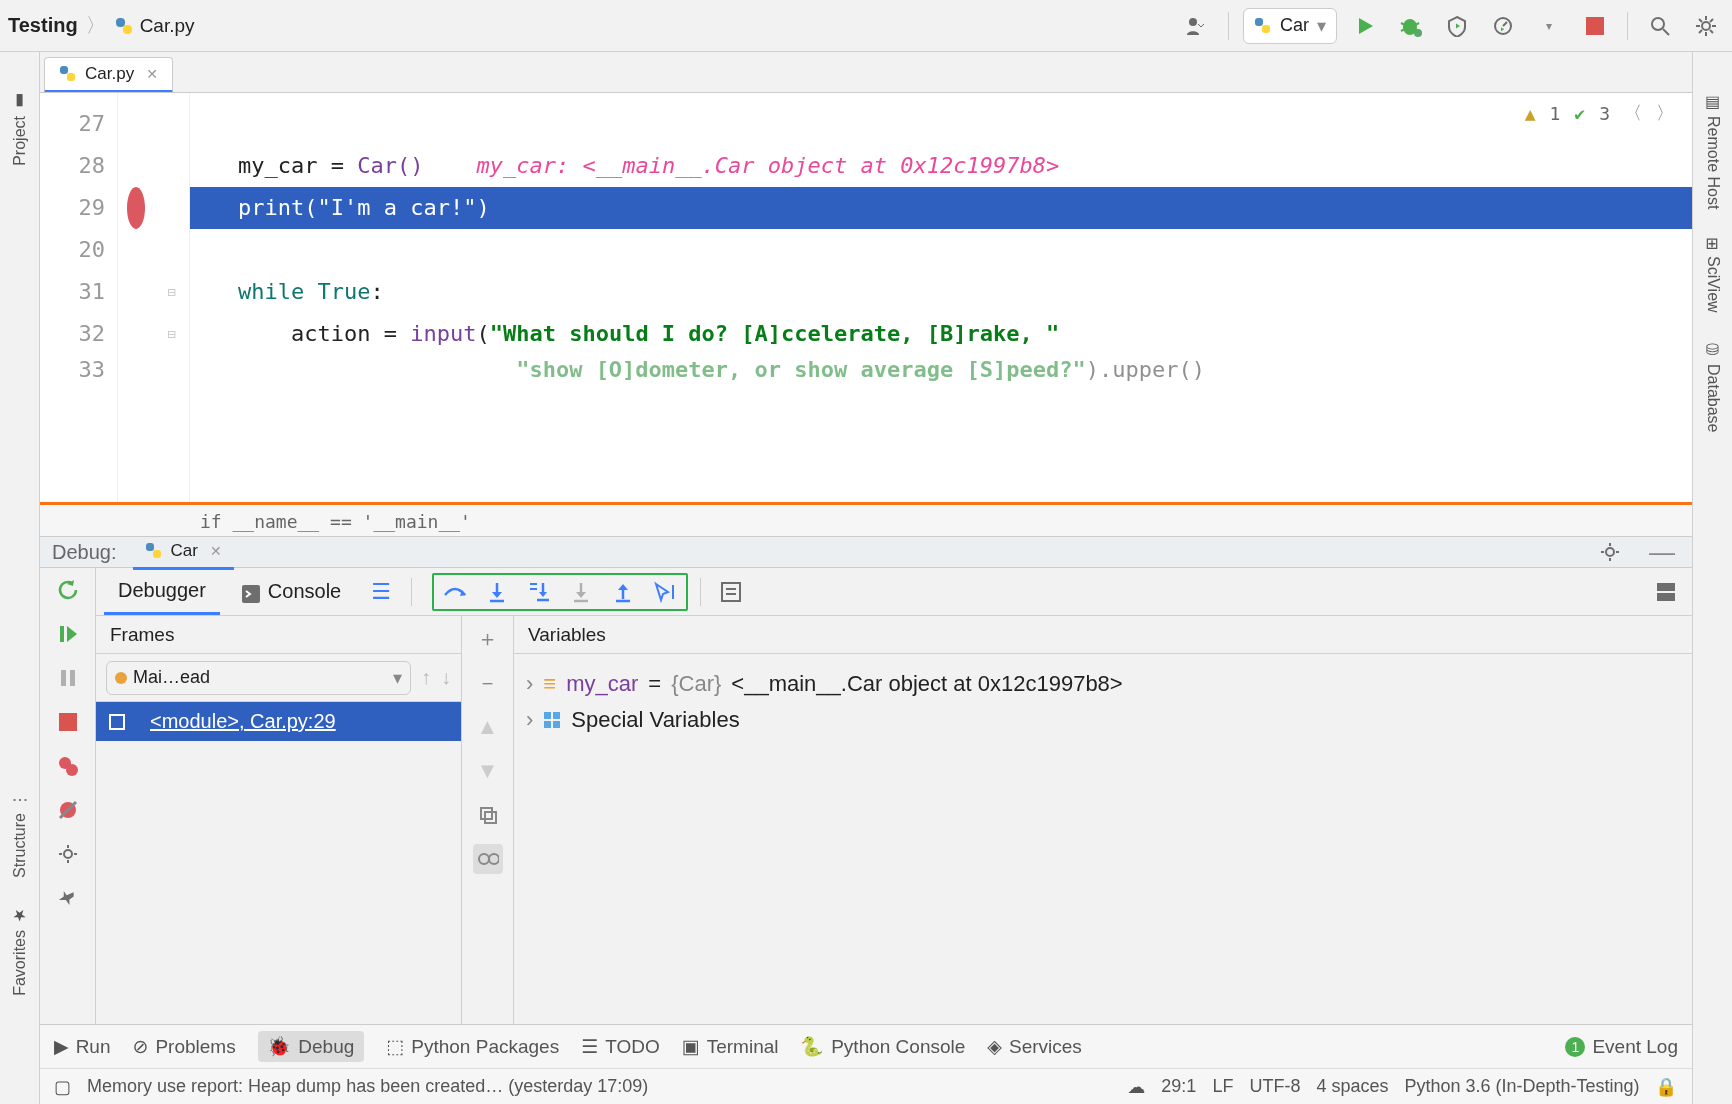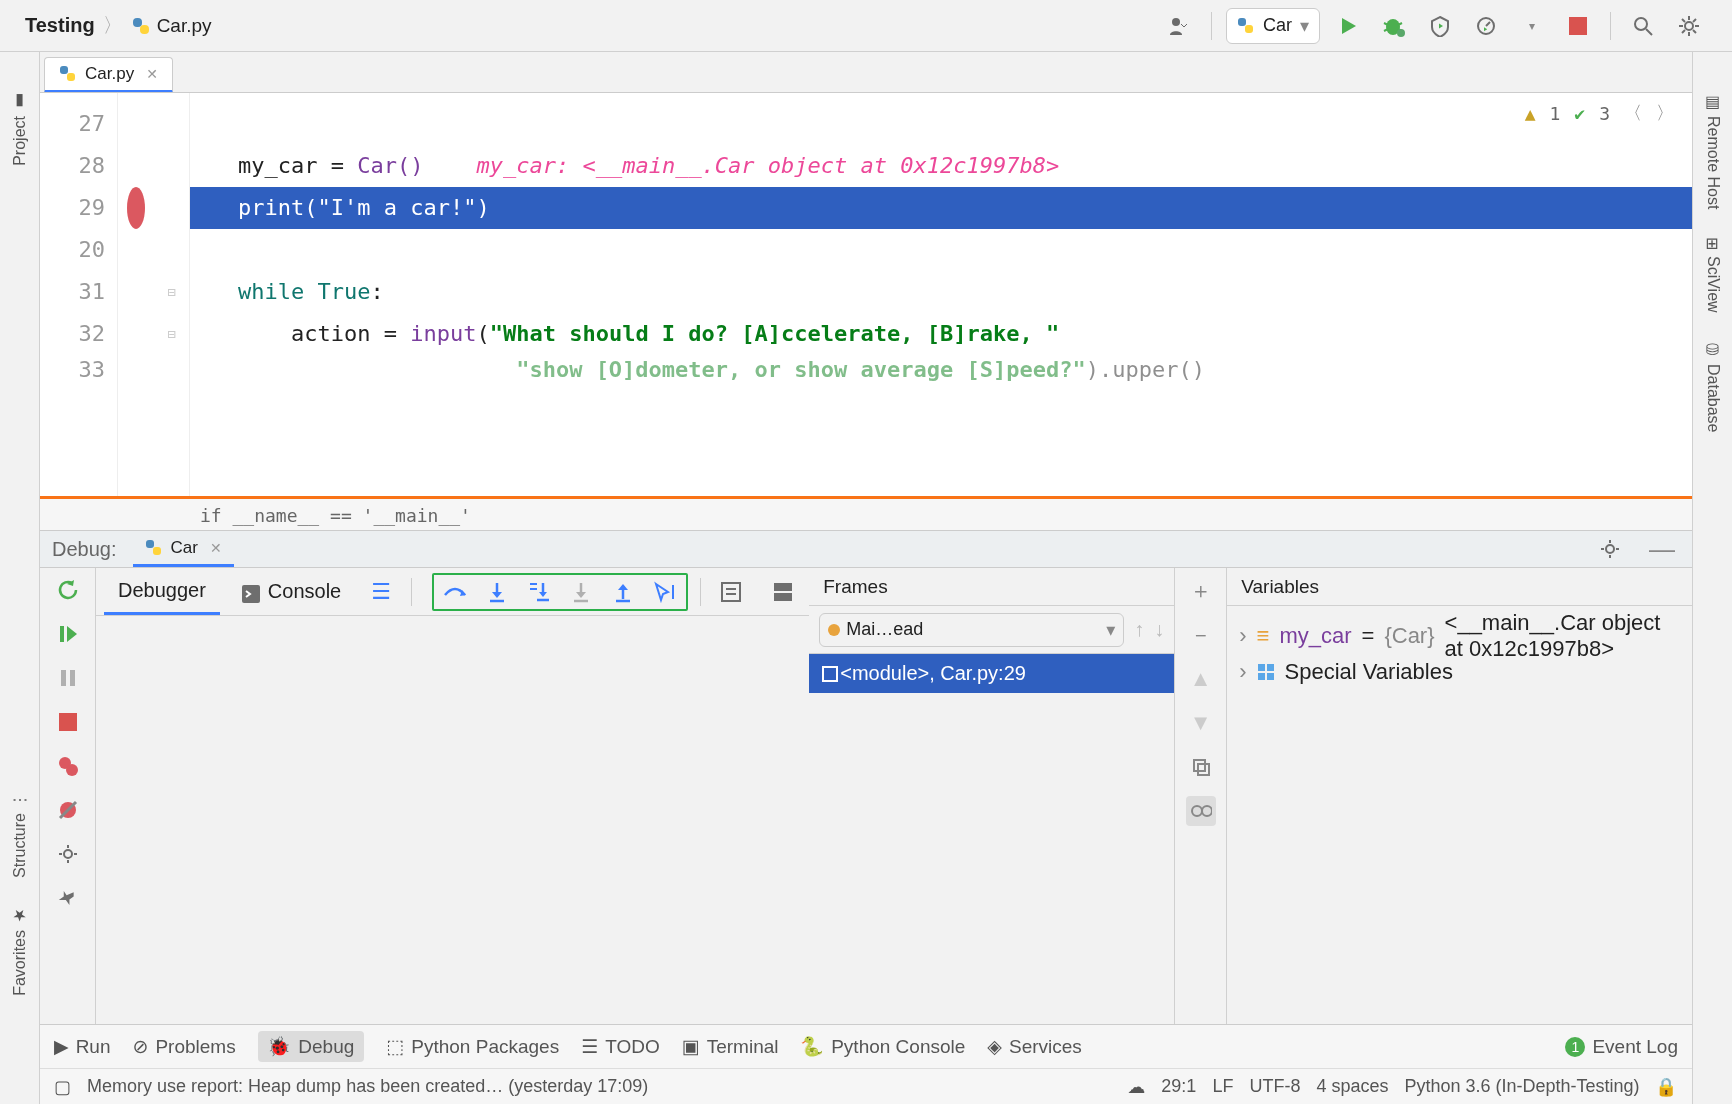--- a/index.html
+++ b/index.html
@@ -1,17 +1,17 @@
 <!DOCTYPE html>
 <html><head>
 <meta charset="utf-8">
 <style>
 * { box-sizing: border-box; margin: 0; padding: 0; }
 body { font-family: -apple-system, "Segoe UI", Arial, sans-serif; font-size: 17px; background: #f2f2f2; color: #222; width: 1732px; height: 1104px; overflow: hidden; display: flex; flex-direction: column; }
-.toolbar { height: 52px; background: #f2f2f2; border-bottom: 1px solid #d0d0d0; display: flex; align-items: center; padding: 0 25px; gap: 10px; }
+.toolbar { height: 52px; background: #f2f2f2; border-bottom: 1px solid #d0d0d0; display: flex; align-items: center; padding: 0 8px; gap: 10px; }
 .breadcrumb { display: flex; align-items: center; gap: 8px; font-size: 20px; font-weight: bold; }
 .breadcrumb .chev { color: #aaa; font-weight: normal; }
 .breadcrumb .file { display: flex; align-items: center; gap: 6px; font-weight: normal; font-size: 19px; }
 .spacer { flex: 1; }
 .tbtn { width: 36px; height: 36px; display: flex; align-items: center; justify-content: center; border-radius: 4px; cursor: pointer; }
 .run-config { border: 1px solid #ccc; border-radius: 6px; background: #fff; height: 36px; display: flex; align-items: center; padding: 0 10px; gap: 8px; font-size: 18px; }
 .sep { width: 1px; height: 28px; background: #ccc; margin: 0 4px; }
 .main-row { flex: 1; display: flex; min-height: 0; }
 .left-gutter, .right-gutter { width: 40px; background: #f2f2f2; }
 .left-gutter { border-right: 1px solid #d0d0d0; display: flex; flex-direction: column; align-items: center; padding-top: 40px; gap: 28px; }
@@ -33,39 +33,39 @@
 .markers div { height: 42px; display:flex; align-items:center; justify-content:center; color:#ccc; font-size:14px;}
 .code { flex: 1; padding-top: 10px; position: relative; }
 .code .line { height: 42px; line-height: 42px; white-space: pre; padding-left: 48px; }
 .code .hl { background: #2f5fbf; color: #fff; padding-left: 48px; }
 .kw { color: #0f766e; font-weight: normal; }
 .fn { color: #7a3e9d; }
 .str { color: #067d17; font-weight: bold; }
 .comment { color: #ec4899; font-style: italic; }
 .warn-badge { position: absolute; top: 8px; right: 18px; display: flex; gap: 14px; align-items: center; font-size: 18px; color: #666; }
 .crumb2 { height: 34px; border-top: 3px solid #f97316; background: #f6f6f6; padding-left: 160px; line-height: 34px; color: #666; font-size: 18px; font-family:monospace;}
-.debug-header { height: 38px; background: #eceff1; border-top: 1px solid #ccc; border-bottom: 1px solid #ccc; display: flex; align-items: center; padding: 0 12px; gap: 16px; }
+.debug-header { height: 32px; background: #eceff1; border-top: 1px solid #ccc; border-bottom: 1px solid #ccc; display: flex; align-items: center; padding: 0 12px; gap: 16px; }
 .debug-header .title { color: #666; font-size: 20px; }
 .debug-tab { padding: 6px 12px; display: flex; gap: 8px; align-items: center; border-bottom: 3px solid #3d7eff; }
 .debug-body { display: flex; height: 456px;}
 .dbg-left { width: 56px; border-right: 1px solid #d0d0d0; display: flex; flex-direction: column; align-items: center; padding-top: 8px; gap: 16px; }
 .dbg-left .ic { width: 28px; height: 28px; display: flex; align-items: center; justify-content: center; cursor: pointer; }
-.dbg-mid { flex: 1; display: flex; }
+.dbg-mid { flex: 1; display: flex; flex-direction: column; }
 .dbg-tabs { height: 48px; display: flex; align-items: center; padding: 0 8px; gap: 8px; border-bottom: 1px solid #d0d0d0; }
 .dbg-tab { padding: 10px 14px; font-size: 20px; cursor: pointer; }
 .dbg-tab.active { border-bottom: 3px solid #3d7eff; }
 .step-box { border: 2px solid #2bb04a; border-radius: 2px; display: flex; gap: 8px; padding: 2px 4px; margin-left: 8px;}
 .step-box .sb { width: 34px; height: 30px; display:flex; align-items:center; justify-content:center; cursor:pointer; }
 .dbg-content { flex: 1; display:flex; }
 .frames { width: 366px; border-right: 1px solid #d0d0d0; display:flex; flex-direction:column;}
 .frames-hd {height:38px; border-bottom:1px solid #d0d0d0; padding:0 14px; line-height:38px; font-size:19px;}
 .frames-tb { height:48px; border-bottom:1px solid #d0d0d0; display:flex; align-items:center; padding:0 10px; gap:10px;}
 .thread-sel { flex:1; border:1px solid #ccc; border-radius:6px; height:34px; display:flex; align-items:center; padding:0 8px; gap:6px; font-size:18px;}
 .frames-list {flex:1;}
-.frame-item { background:#2f5fbf; color:#fff; padding:8px 12px; font-size:20px; display:flex; align-items:center; gap:1px;}
+.frame-item { background:#2f5fbf; color:#fff; padding:8px 12px; font-size:20px; display:flex; align-items:center; gap:24px;text-decoration:underline;}
 .vars-col { flex:1; display:flex; flex-direction:column;}
 .vars-hd {height:38px; border-bottom:1px solid #d0d0d0; padding:0 14px; line-height:38px; font-size:19px;}
 .vars-btns {width:52px; border-right:1px solid #d0d0d0; display:flex; flex-direction:column; align-items:center; padding-top:8px; gap:14px;}
 .vars-btns .vb{width:30px;height:30px;display:flex;align-items:center;justify-content:center;cursor:pointer;color:#888;font-size:22px;}
 .vars-tree{flex:1; padding:12px; font-size:22px;}
 .vrow{display:flex;align-items:center;gap:10px;height:36px;}
 .bottom { height: 44px; background: #f6f6f6; border-top: 1px solid #ccc; display:flex; align-items:center; gap:22px; padding:0 14px; font-size:19px; color:#555;}
 .bottom .bt{display:flex;align-items:center;gap:7px;cursor:pointer;}
 .bottom .bt.active{background:#dcdcdc; padding:4px 10px; border-radius:4px;}
 .status { height: 36px; background: #f6f6f6; border-top:1px solid #ddd; display:flex; align-items:center; padding:0 14px; font-size:18px; color:#555; gap:16px;}

